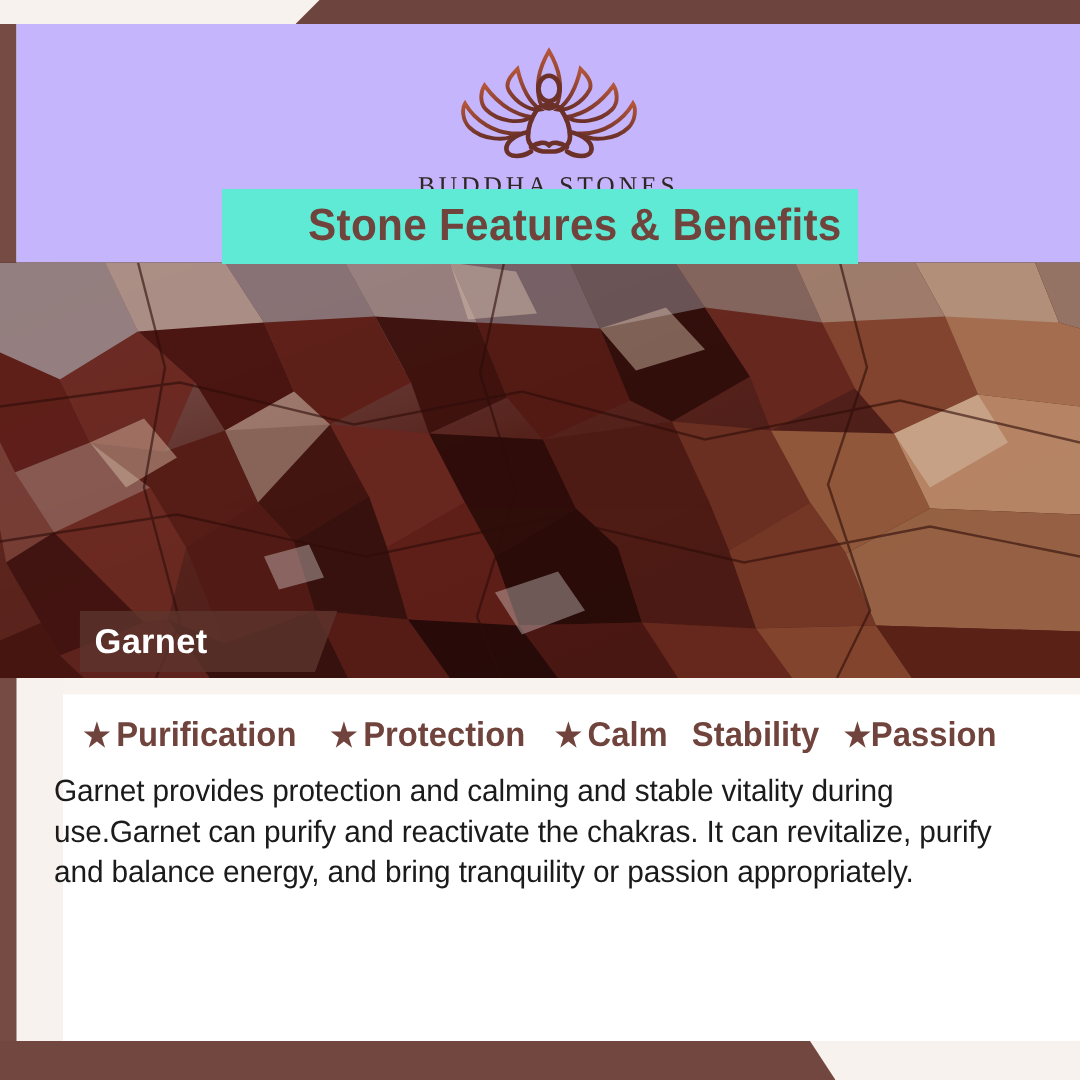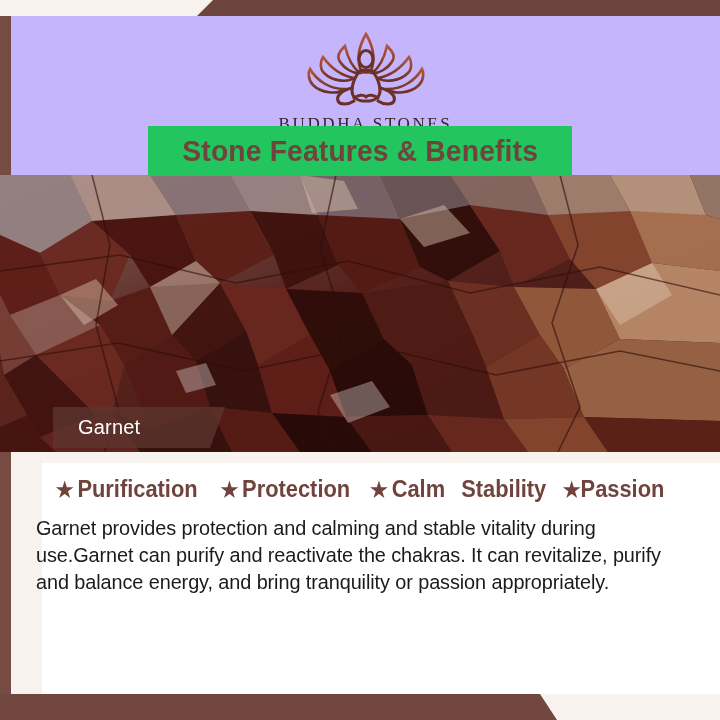--- a/index.html
+++ b/index.html
@@ -79,24 +79,24 @@
     font-weight: 400;
   }
 
   
   .title-banner {
     position: absolute;
     left: 148px;
     top: 126px;
     width: 424px;
     height: 50px;
-    background: #22c55e;
+    background: #5eead4;
     display: flex;
     align-items: center;
-    justify-content: center;
+    justify-content: flex-end;
     z-index: 5;
   }
   .title-text {
     font-family: "Liberation Sans Narrow", "Liberation Sans", sans-serif;
     font-size: 30px;
     font-weight: bold;
     color: #70443d;
     letter-spacing: 0.2px;
     transform: scaleX(0.94);
   }
@@ -118,24 +118,24 @@
     top: 407px;
     width: 172px;
     height: 41px;
     background: rgba(93,52,45,0.80);
     clip-path: polygon(0 0, 172px 0, 157px 41px, 0 41px);
     display: flex;
     align-items: center;
     z-index: 6;
   }
   .stone-label span {
-    margin-left: 25px;
+    margin-left: 10px;
     color: #ffffff;
-    font-size: 20px;
-    font-weight: normal;
+    font-size: 23px;
+    font-weight: bold;
     letter-spacing: 0.2px;
   }
 
   
   .content {
     position: absolute;
     left: 42px;
     top: 452px;
     width: 678px;
     height: 242px;

